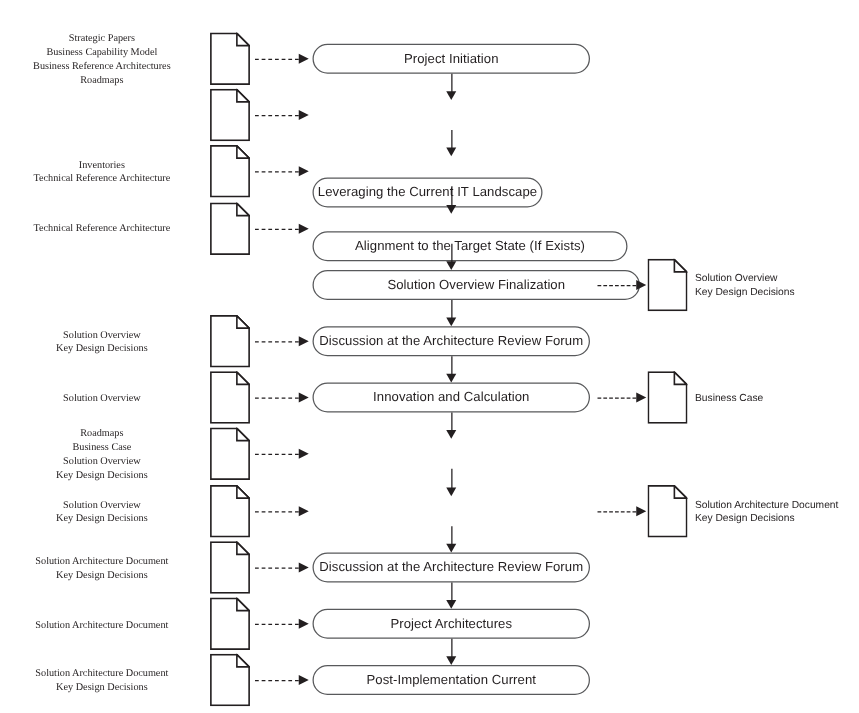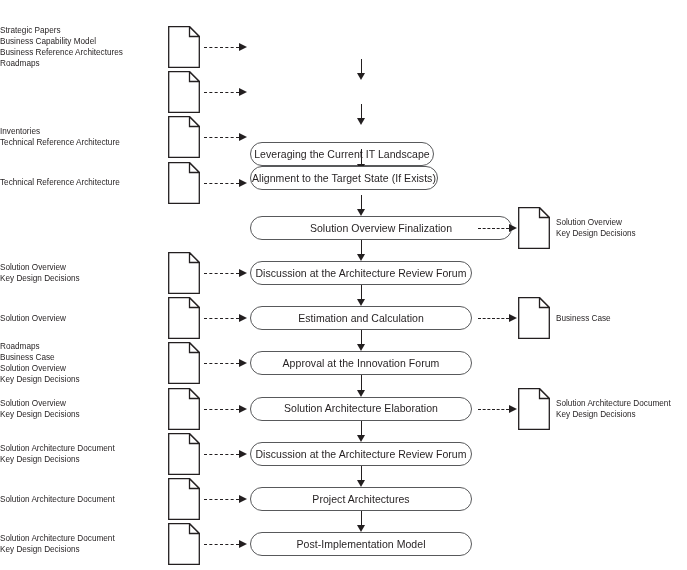--- a/index.html
+++ b/index.html
@@ -62,21 +62,21 @@
   .doc svg { display: block; }
 
   
   .doc-label {
     position: absolute;
     font-size: 8.2px;
     line-height: 11px;
     color: #231f20;
     white-space: pre-line;
   }
-  .doc-label.left  { text-align: left; }
+  .doc-label.left  { text-align: center; font-family: Liberation Serif, serif; }
   .doc-label.right { text-align: left; }
 
   
   .dconn {
     position: absolute;
     height: 0;
     border-top: 1.3px dashed #231f20;
   }
   .dhead {
     position: absolute;
@@ -84,52 +84,51 @@
     height: 0;
     border-top: 4.5px solid transparent;
     border-bottom: 4.5px solid transparent;
     border-left: 8px solid #231f20;
   }
 </style>
 </head>
 <body>
 
 <div id="canvas">
+    <div class="node" style="left: 250px; top: 35px; width: 222px;">Project Initiation</div>
     <div class="vconn" style="left: 361px; top: 59px; height: 15.2px;"></div>
     <div class="vhead" style="left: 357px; top: 73.2px;"></div>
     <div class="vconn" style="left: 361px; top: 104.2px; height: 15.2px;"></div>
     <div class="vhead" style="left: 357px; top: 118.4px;"></div>
     <div class="node" style="left: 250px; top: 125.4px; width: 184px; margin-top: 17px;">Leveraging the Current IT Landscape</div>
     <div class="vconn" style="left: 361px; top: 149.4px; height: 15.2px;"></div>
     <div class="vhead" style="left: 357px; top: 163.6px;"></div>
-    <div class="node" style="left: 250px; top: 166px; width: 188px;">Alignment to the Target State (If Exists)</div>
+    <div class="node" style="left: 250px; top: 185px; width: 252px;">Alignment to the Target State (If Exists)</div>
     <div class="vconn" style="left: 361px; top: 194.6px; height: 15.2px;"></div>
     <div class="vhead" style="left: 357px; top: 208.8px;"></div>
     <div class="node" style="left: 250px; top: 215.8px; width: 262px;">Solution Overview Finalization</div>
     <div class="vconn" style="left: 361px; top: 239.8px; height: 15.2px;"></div>
     <div class="vhead" style="left: 357px; top: 254px;"></div>
     <div class="node" style="left: 250px; top: 261px; width: 222px;">Discussion at the Architecture Review Forum</div>
     <div class="vconn" style="left: 361px; top: 285px; height: 15.2px;"></div>
     <div class="vhead" style="left: 357px; top: 299.2px;"></div>
-    <div class="node" style="left: 250px; top: 306.2px; width: 222px;">Estimation and Calculation</div>
+    <div class="node" style="left: 250px; top: 306.2px; width: 222px;">Innovation and Calculation</div>
     <div class="vconn" style="left: 361px; top: 330.2px; height: 15.2px;"></div>
     <div class="vhead" style="left: 357px; top: 344.4px;"></div>
-    <div class="node" style="left: 250px; top: 351.4px; width: 222px;">Approval at the Innovation Forum</div>
     <div class="vconn" style="left: 361px; top: 375.4px; height: 15.2px;"></div>
     <div class="vhead" style="left: 357px; top: 389.6px;"></div>
-    <div class="node" style="left: 250px; top: 396.6px; width: 222px;">Solution Architecture Elaboration</div>
     <div class="vconn" style="left: 361px; top: 420.6px; height: 15.2px;"></div>
     <div class="vhead" style="left: 357px; top: 434.8px;"></div>
     <div class="node" style="left: 250px; top: 441.8px; width: 222px;">Discussion at the Architecture Review Forum</div>
     <div class="vconn" style="left: 361px; top: 465.8px; height: 15.2px;"></div>
     <div class="vhead" style="left: 357px; top: 480px;"></div>
     <div class="node" style="left: 250px; top: 487px; width: 222px;">Project Architectures</div>
     <div class="vconn" style="left: 361px; top: 511px; height: 15.2px;"></div>
     <div class="vhead" style="left: 357px; top: 525.2px;"></div>
-    <div class="node" style="left: 250px; top: 532.2px; width: 222px;">Post-Implementation Model</div>
+    <div class="node" style="left: 250px; top: 532.2px; width: 222px;">Post-Implementation Current</div>
     <div class="doc" style="left: 168px; top: 26px;">
       <svg width="32" height="42" viewBox="0 0 32 42">
         <path d="M0.7 0.7 H21.5 L31.3 10.5 V41.3 H0.7 Z" fill="#ffffff" stroke="#231f20" stroke-width="1.3" stroke-linejoin="miter"></path>
         <path d="M21.5 0.7 V10.5 H31.3 Z" fill="#ffffff" stroke="#231f20" stroke-width="1.3" stroke-linejoin="miter"></path>
       </svg>
     </div>
     <div class="doc-label left" style="left: 0px; width: 163px; top: 25px;">Strategic Papers
 Business Capability Model
 Business Reference Architectures
 Roadmaps</div>

